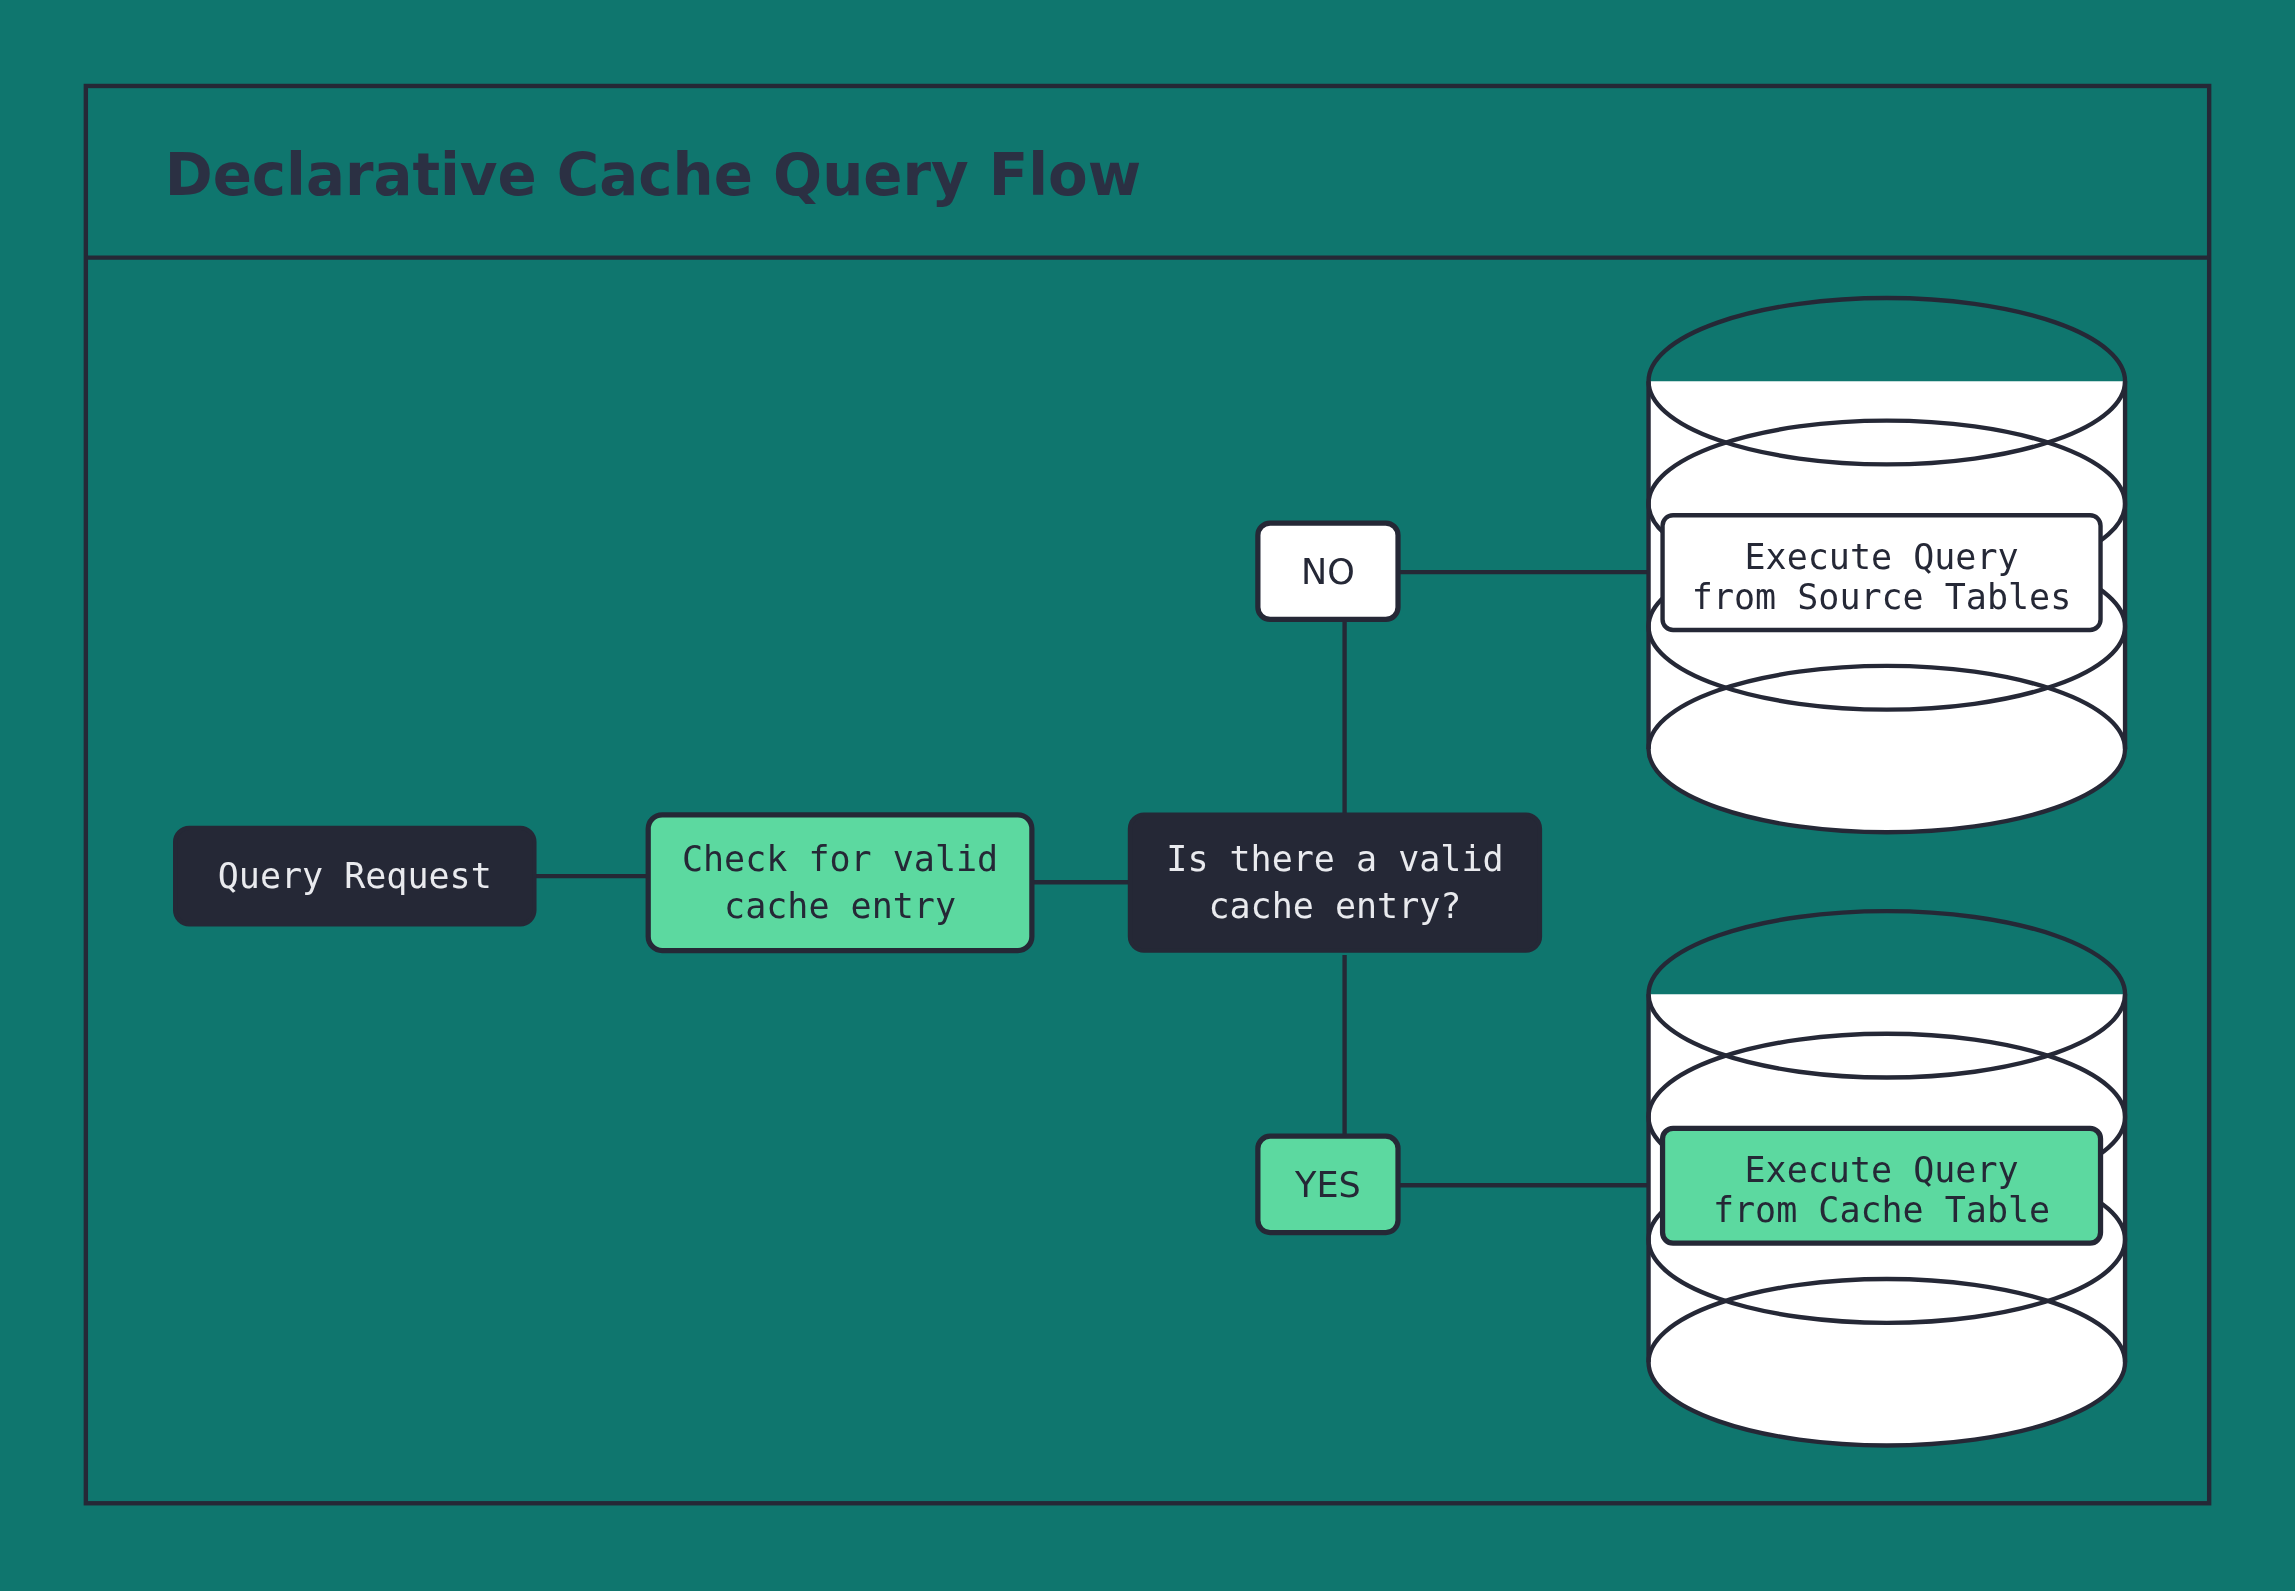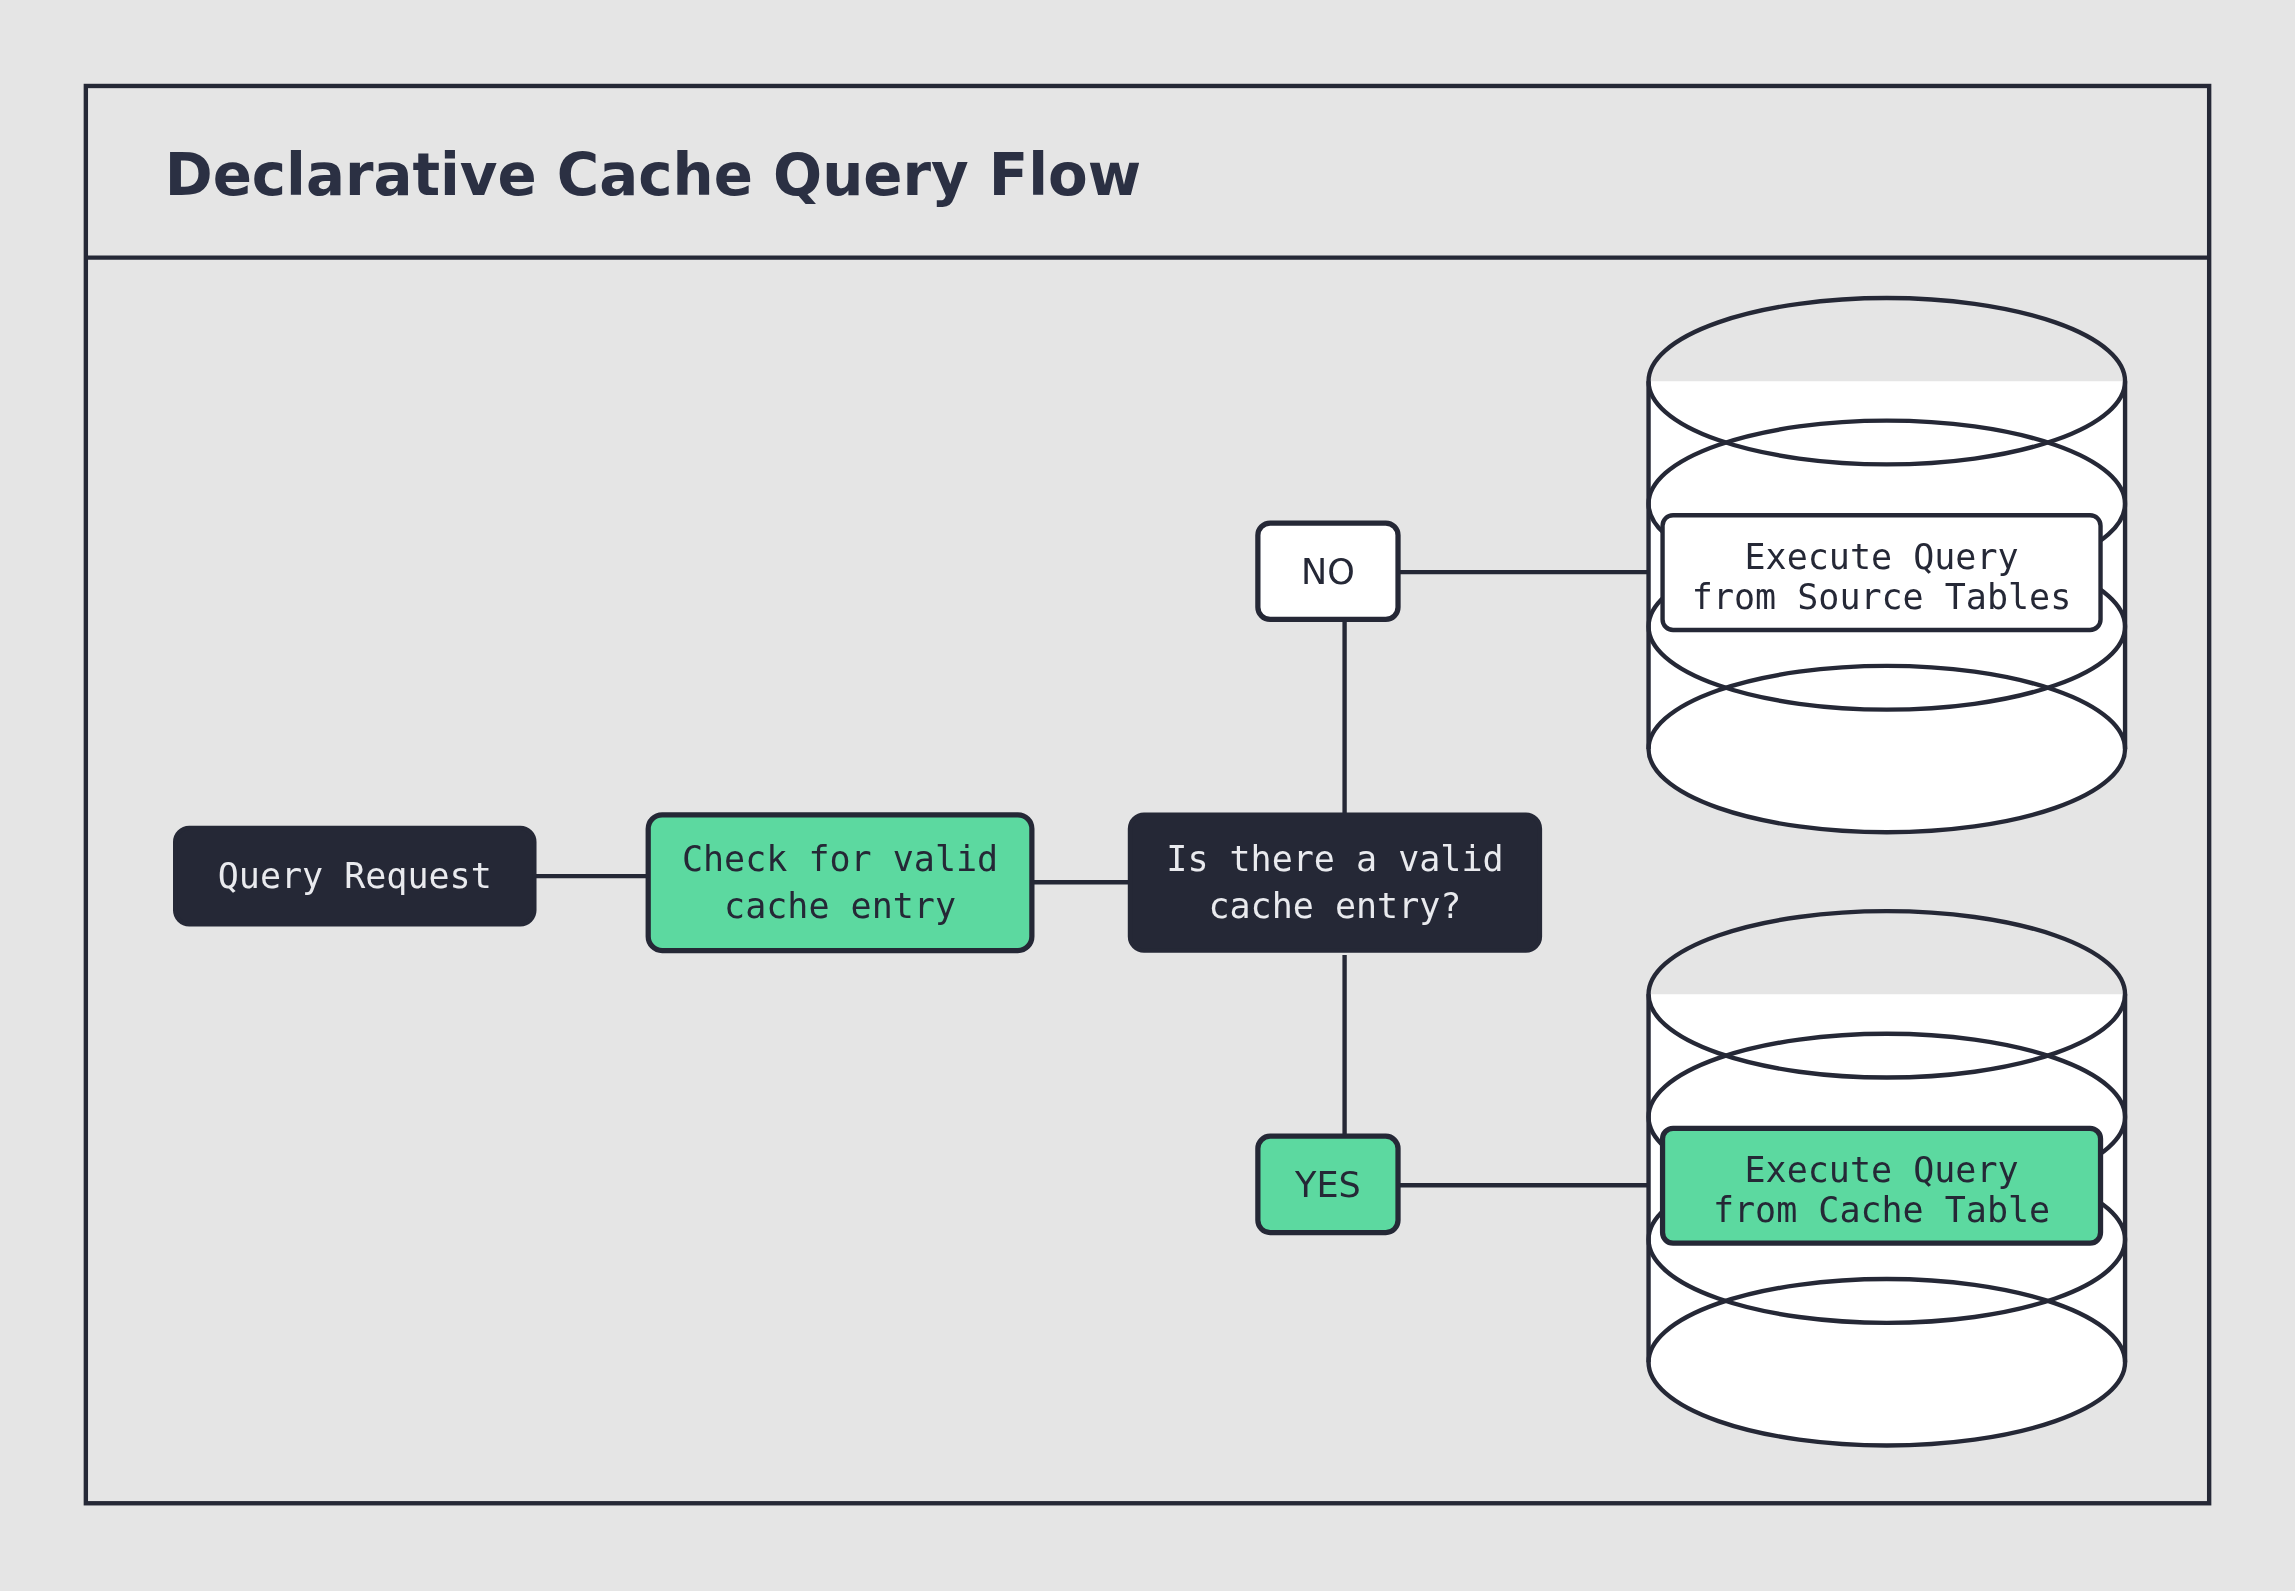--- a/index.html
+++ b/index.html
@@ -10,21 +10,21 @@
   body {
     width: 2295px;
     height: 1591px;
     font-family: "Liberation Sans", sans-serif;
     overflow: hidden;
   }
   #canvas {
     position: relative;
     width: 2295px;
     height: 1591px;
-    background: #e5e5e5;
+    background: #0f766e;
   }
   svg#diagram {
     display: block;
     width: 2295px;
     height: 1591px;
   }
   .frame-rect {
     fill: none;
     stroke: #252836;
     stroke-width: 5;

